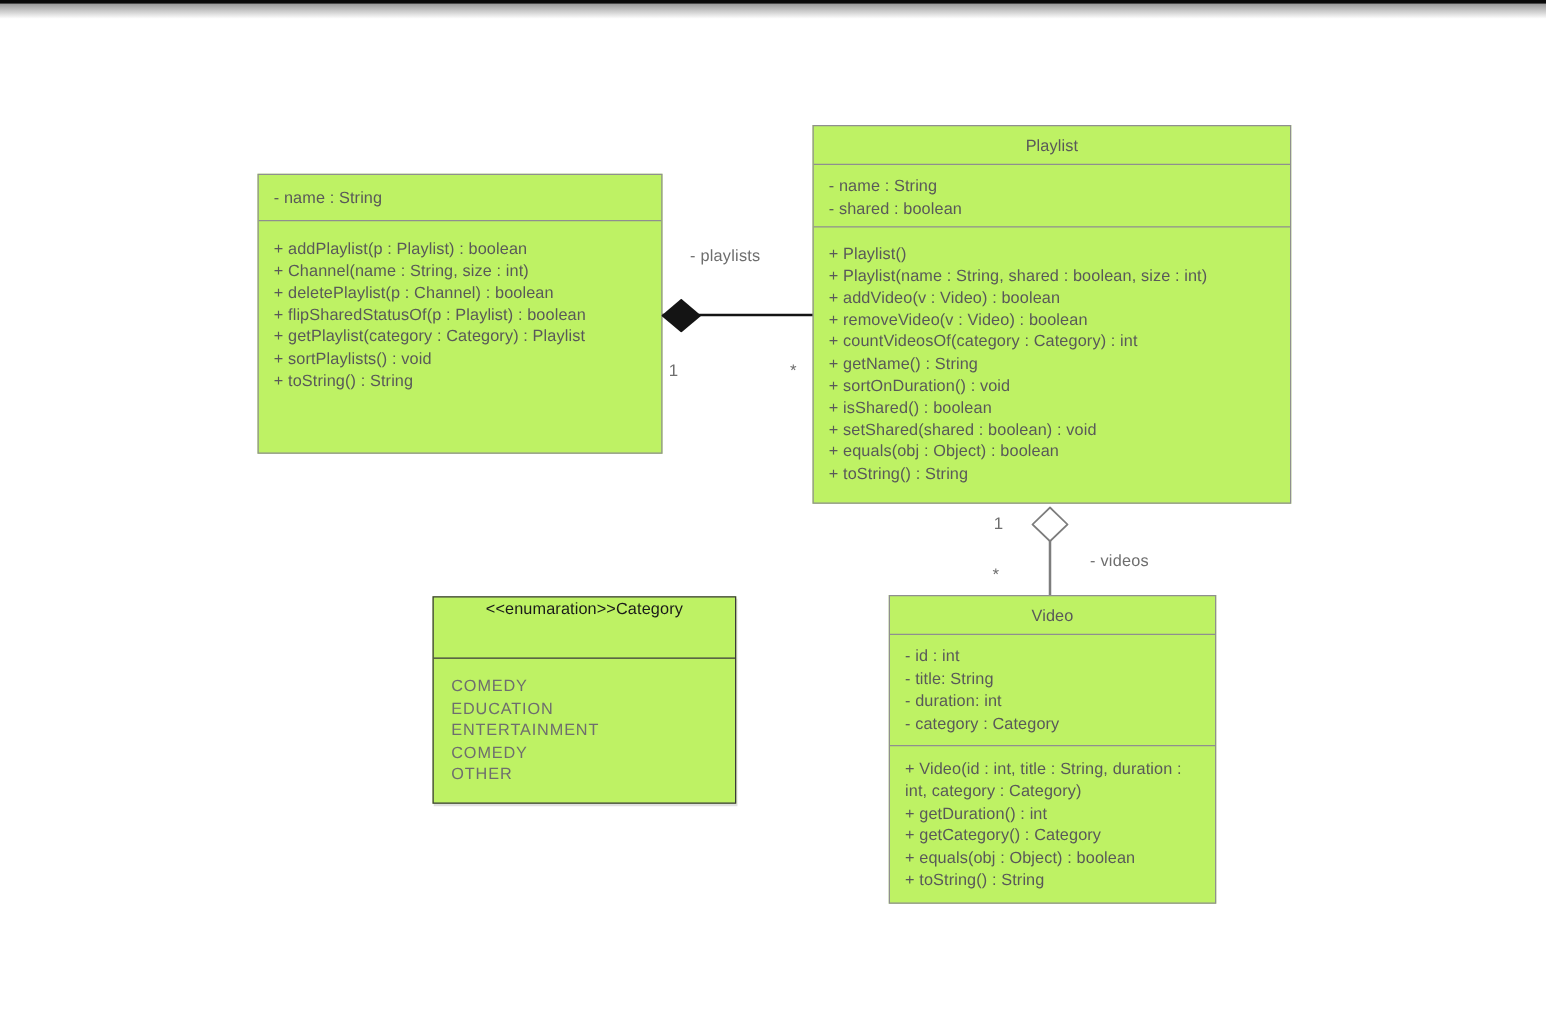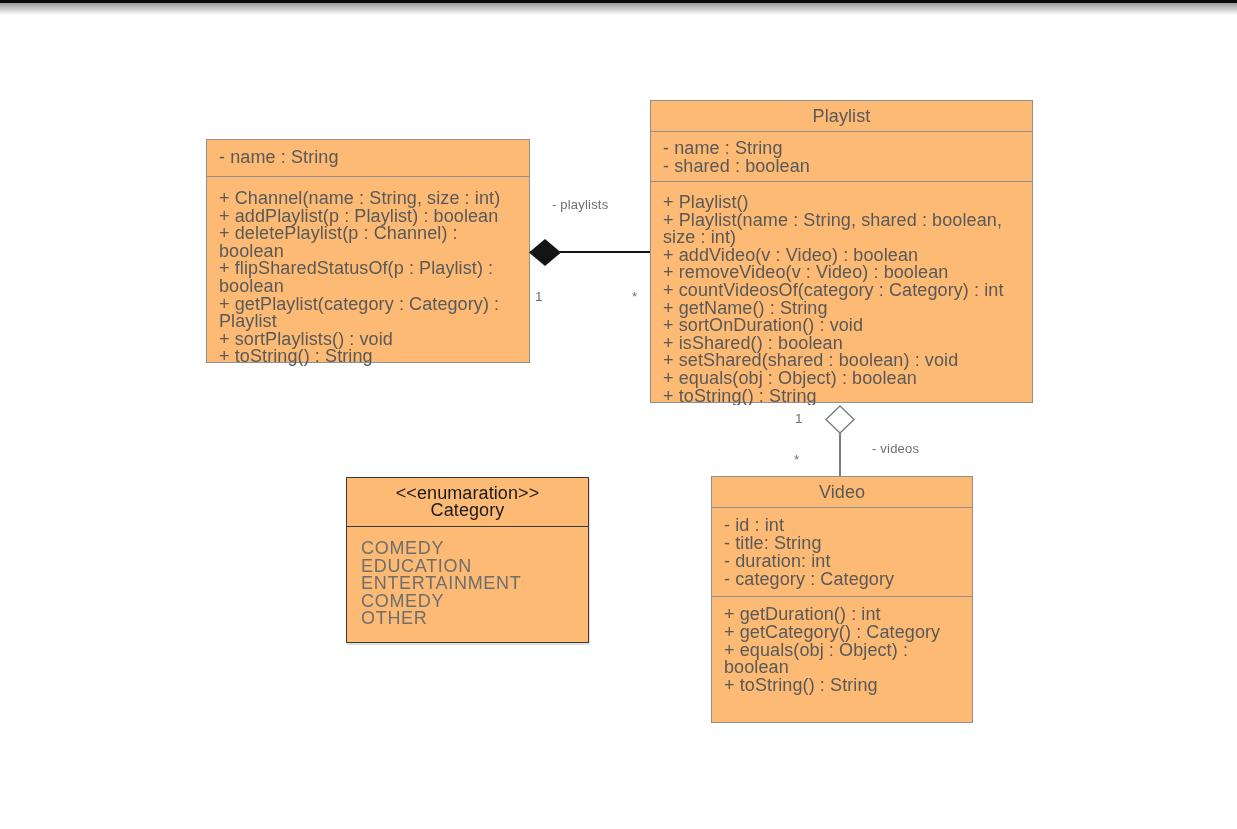--- a/index.html
+++ b/index.html
@@ -16,24 +16,24 @@
   .top-shadow {
     position: absolute; top: 3px; left: 0; width: 1237px; height: 12px;
     background: linear-gradient(to bottom, rgba(70,70,70,0.55), rgba(255,255,255,0));
     z-index: 5;
   }
   .canvas { position: absolute; top: 0; left: 0; width: 1237px; height: 829px; }
 
   
   .uml-box {
     position: absolute;
-    background: #fdba74;
+    background: #bef264;
     border: 1px solid var(--class-border, #8f8f8f);
     color: var(--text, #595959);
-    font-size: 18px;
+    font-size: 13px;
     letter-spacing: 0.1px;
   }
   .uml-title {
     text-align: center;
     border-bottom: 1px solid var(--class-border, #8f8f8f);
     overflow: hidden;
   }
   .uml-attrs, .uml-methods, .uml-values { overflow: hidden; }
   .uml-attrs { border-bottom: 1px solid var(--class-border, #8f8f8f); }
   .uml-attrs div, .uml-methods div, .uml-values div { line-height: 17.6px; white-space: pre-wrap; }
@@ -61,21 +61,21 @@
   
   .box-category {
     left: 346px; top: 477px; width: 243px; height: 166px;
     border: 1px solid var(--enum-border, #3a3a3a);
     box-shadow: 1px 2px 0 rgba(0,0,0,0.12);
   }
   .box-category .uml-title {
     height: 49px;
     border-bottom: 1px solid var(--enum-border, #3a3a3a);
     color: var(--enum-title-text, #1a1a1a);
-    display: flex; flex-direction: column; justify-content: center;
+    display: flex; flex-direction: row; justify-content: center;
   }
   .box-category .uml-title div { line-height: 17px; }
   .box-category .uml-values {
     padding: 13px 6px 0 14px;
     color: var(--muted-text, #6e6e6e);
     letter-spacing: 0.7px;
   }
 
   
   .rel-line { position: absolute; }
@@ -106,22 +106,22 @@
 <div class="top-edge"></div>
 <div class="top-shadow"></div>
 
 <div class="canvas">
 
   <div class="uml-box box-channel">
     <div class="uml-attrs">
         <div>- name : String</div>
       </div>
     <div class="uml-methods">
+        <div>+ addPlaylist(p : Playlist) : boolean</div>
         <div>+ Channel(name : String, size : int)</div>
-        <div>+ addPlaylist(p : Playlist) : boolean</div>
         <div>+ deletePlaylist(p : Channel) : boolean</div>
         <div>+ flipSharedStatusOf(p : Playlist) : boolean</div>
         <div>+ getPlaylist(category : Category) : Playlist</div>
         <div>+ sortPlaylists() : void</div>
         <div>+ toString() : String</div>
       </div>
   </div>
 
   <div class="uml-box box-playlist">
     <div class="uml-title">Playlist</div>
@@ -146,20 +146,21 @@
 
   <div class="uml-box box-video">
     <div class="uml-title">Video</div>
     <div class="uml-attrs">
         <div>- id : int</div>
         <div>- title: String</div>
         <div>- duration: int</div>
         <div>- category : Category</div>
       </div>
     <div class="uml-methods">
+        <div>+ Video(id : int, title : String, duration : int, category : Category)</div>
         <div>+ getDuration() : int</div>
         <div>+ getCategory() : Category</div>
         <div>+ equals(obj : Object) : boolean</div>
         <div>+ toString() : String</div>
       </div>
   </div>
 
   <div class="uml-box box-category">
     <div class="uml-title">
       <div>&lt;&lt;enumaration&gt;&gt;</div>

